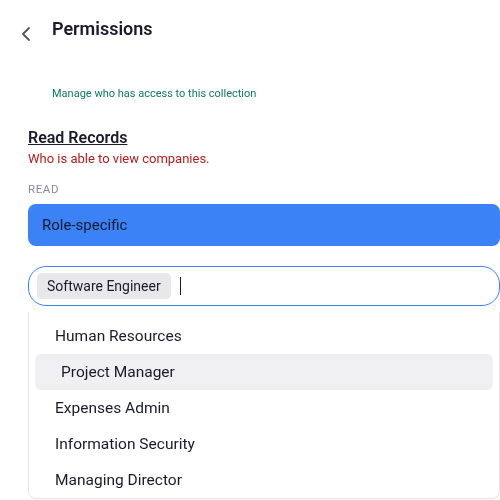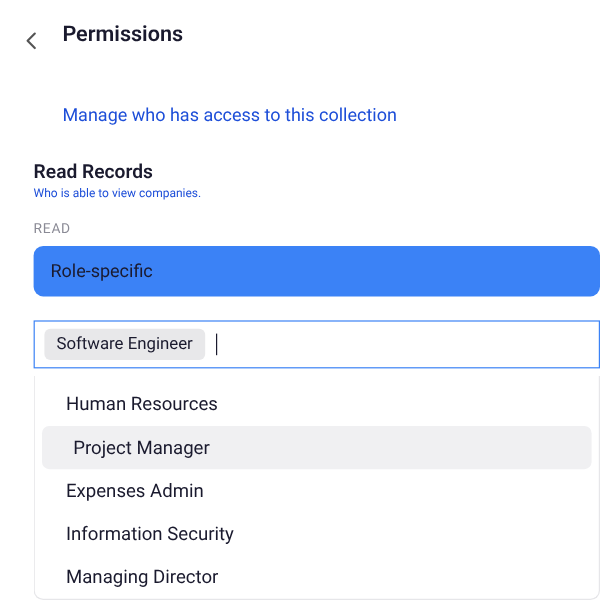--- a/index.html
+++ b/index.html
@@ -29,57 +29,58 @@
   margin-top: 2px;
 }
 .header-text { flex: 1; }
 .title {
   font-size: 18px;
   font-weight: 600;
   color: #1a1a2e;
   margin-bottom: 2px;
 }
 .subtitle {
-  font-size: 15px;
-  color: #1d4ed8;
+  font-size: 11px;
+  color: #0f766e;
   margin-top: 48px;
 }
 .content {
   padding: 20px 0 0 28px;
 }
 .section-title {
   font-size: 16px;
   font-weight: 600;
   color: #1a1a2e;
   margin-bottom: 4px;
+  text-decoration: underline;
 }
 .section-desc {
-  font-size: 10px;
-  color: #1d4ed8;
+  font-size: 13px;
+  color: #b91c1c;
   margin-bottom: 16px;
 }
 .field-label {
   font-size: 11.5px;
   font-weight: 400;
   letter-spacing: 0.6px;
   color: #8a8a95;
   margin-bottom: 8px;
 }
 .select-box {
   background: #3b82f6;
   border-radius: 8px;
   padding: 12px 14px;
   font-size: 15px;
   color: #1a1a2e;
   margin-bottom: 20px;
   cursor: pointer;
 }
 .roles-input {
   border: 1.5px solid #3b82f6;
-  border-radius: 0;
+  border-radius: 18px;
   padding: 6px 8px;
   display: flex;
   align-items: center;
   gap: 6px;
   min-height: 40px;
   margin-bottom: 8px;
 }
 .chip {
   background: #e8e8ea;
   border-radius: 5px;

